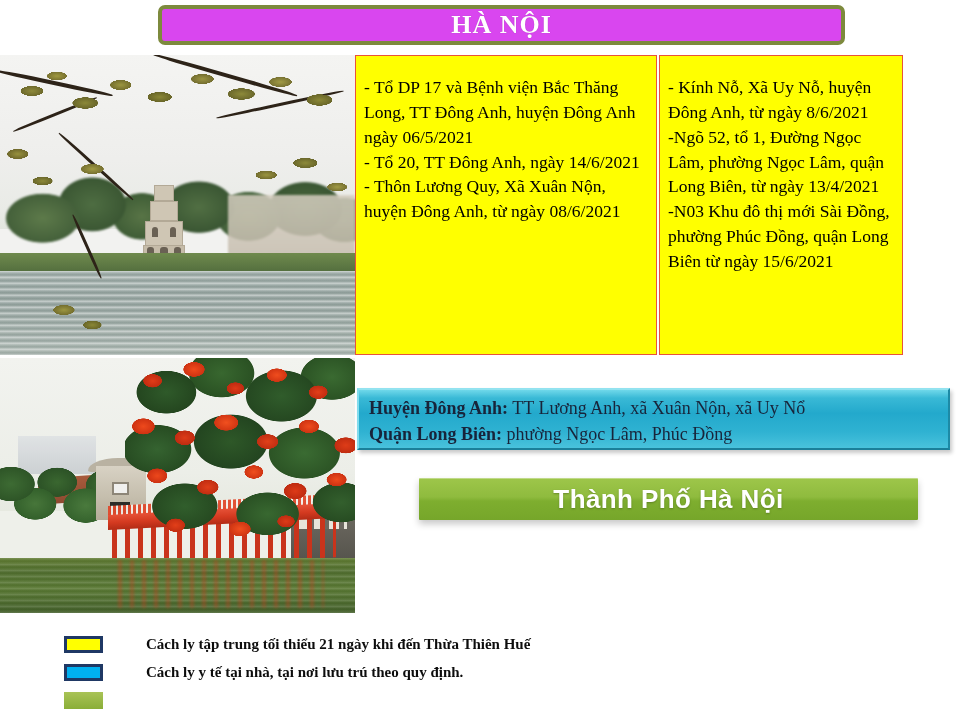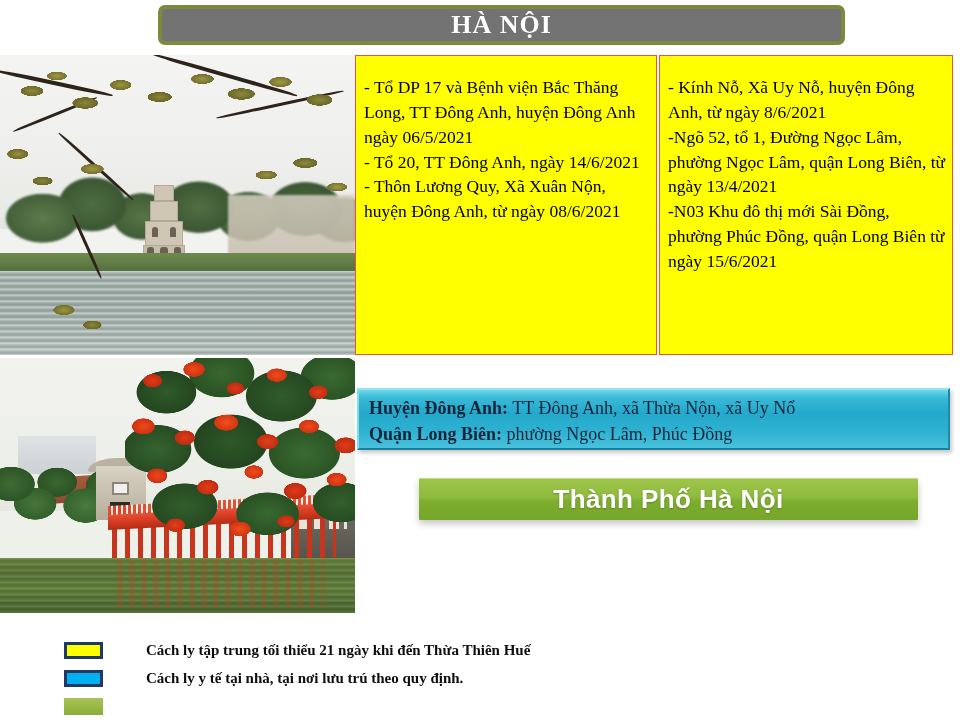--- a/index.html
+++ b/index.html
@@ -8,21 +8,21 @@
     background:#ffffff;
     font-family:"Liberation Serif", serif;
     overflow:hidden;
     position:relative;
   }
   #page{position:relative;width:960px;height:720px;overflow:hidden;}
 
   
   .title-banner{
     position:absolute;left:158px;top:5px;width:687px;height:40px;
-    background:#737373;
+    background:#d946ef;
     border:4px solid #7d8a3d;
     border-radius:7px;
     box-sizing:border-box;
     display:flex;align-items:center;justify-content:center;
   }
   .title-banner .title-text{
     color:#ffffff;
     font-family:"Liberation Serif", serif;
     font-weight:bold;
     font-size:26px;
@@ -170,21 +170,21 @@
     border:1px solid #e8533a;
     box-sizing:border-box;
     padding:19px 6px 4px 8px;
     font-family:"Liberation Serif", serif;
     font-size:17.5px;
     line-height:1.42;
     color:#000000;
     overflow:hidden;
   }
   .yellow-box.left{left:355px;width:302px;}
-  .yellow-box.right{left:659px;width:294px;}
+  .yellow-box.right{left:659px;width:244px;}
   .yellow-box p{margin:0;}
 
   
   .blue-box{
     position:absolute;left:357px;top:388px;width:593px;height:62px;
     background:linear-gradient(180deg,#6fd8ea 0%,#39b9d6 14%,#23a9cc 40%,#2fb2d2 72%,#49c2dc 100%);
     border-top:2px solid #93e3f0;
     border-left:2px solid #80dced;
     border-right:2px solid #1c8aa6;
     border-bottom:2px solid #1a7f9a;
@@ -210,21 +210,21 @@
     color:#ffffff;
     font-family:"Liberation Sans", sans-serif;
     font-weight:bold;
     font-size:26px;
     letter-spacing:.4px;
     text-shadow:0 1px 2px rgba(60,80,20,.45);
   }
 
   
   .legend{position:absolute;left:56px;top:636px;width:880px;}
-  .legend-row{display:flex;align-items:center;height:28px;padding-left:8px;}
+  .legend-row{display:flex;align-items:flex-start;height:28px;padding-left:8px;}
   .legend-swatch{width:39px;height:17px;box-sizing:border-box;flex:0 0 auto;}
   .sw-yellow{background:#ffff00;border:3px solid #1f3864;}
   .sw-blue{background:#00b0f0;border:3px solid #1f3864;}
   .sw-green{background:linear-gradient(180deg,#a8c martial 0%,#8fb03c 100%);}
   .sw-green{background:linear-gradient(180deg,#a9c356 0%,#8aae38 100%);}
   .legend-label{
     margin-left:43px;
     font-family:"Liberation Serif", serif;
     font-weight:bold;
     font-size:15px;
@@ -295,21 +295,21 @@
   </div>
 
   <div class="yellow-box right">
     <p>- Kính Nỗ, Xã Uy Nỗ,  huyện Đông Anh, từ ngày 8/6/2021</p>
     <p>-Ngõ 52, tổ 1, Đường Ngọc Lâm, phường Ngọc Lâm, quận Long Biên, từ ngày 13/4/2021</p>
     <p>-N03 Khu đô thị mới Sài Đồng, phường Phúc Đồng, quận Long Biên từ ngày 15/6/2021</p>
   </div>
 
   <div class="blue-box">
     <div>
-      <span class="lbl">Huyện Đông Anh:</span><span> TT Đông Anh, xã Thừa Nộn, xã Uy Nổ</span>
+      <span class="lbl">Huyện Đông Anh:</span><span> TT Lương Anh, xã Xuân Nộn, xã Uy Nổ</span>
     </div>
     <div>
       <span class="lbl">Quận Long Biên:</span><span> phường Ngọc Lâm, Phúc Đồng</span>
     </div>
   </div>
 
   <div class="green-button">
     <span class="btn-text">Thành Phố Hà Nội</span>
   </div>
 

